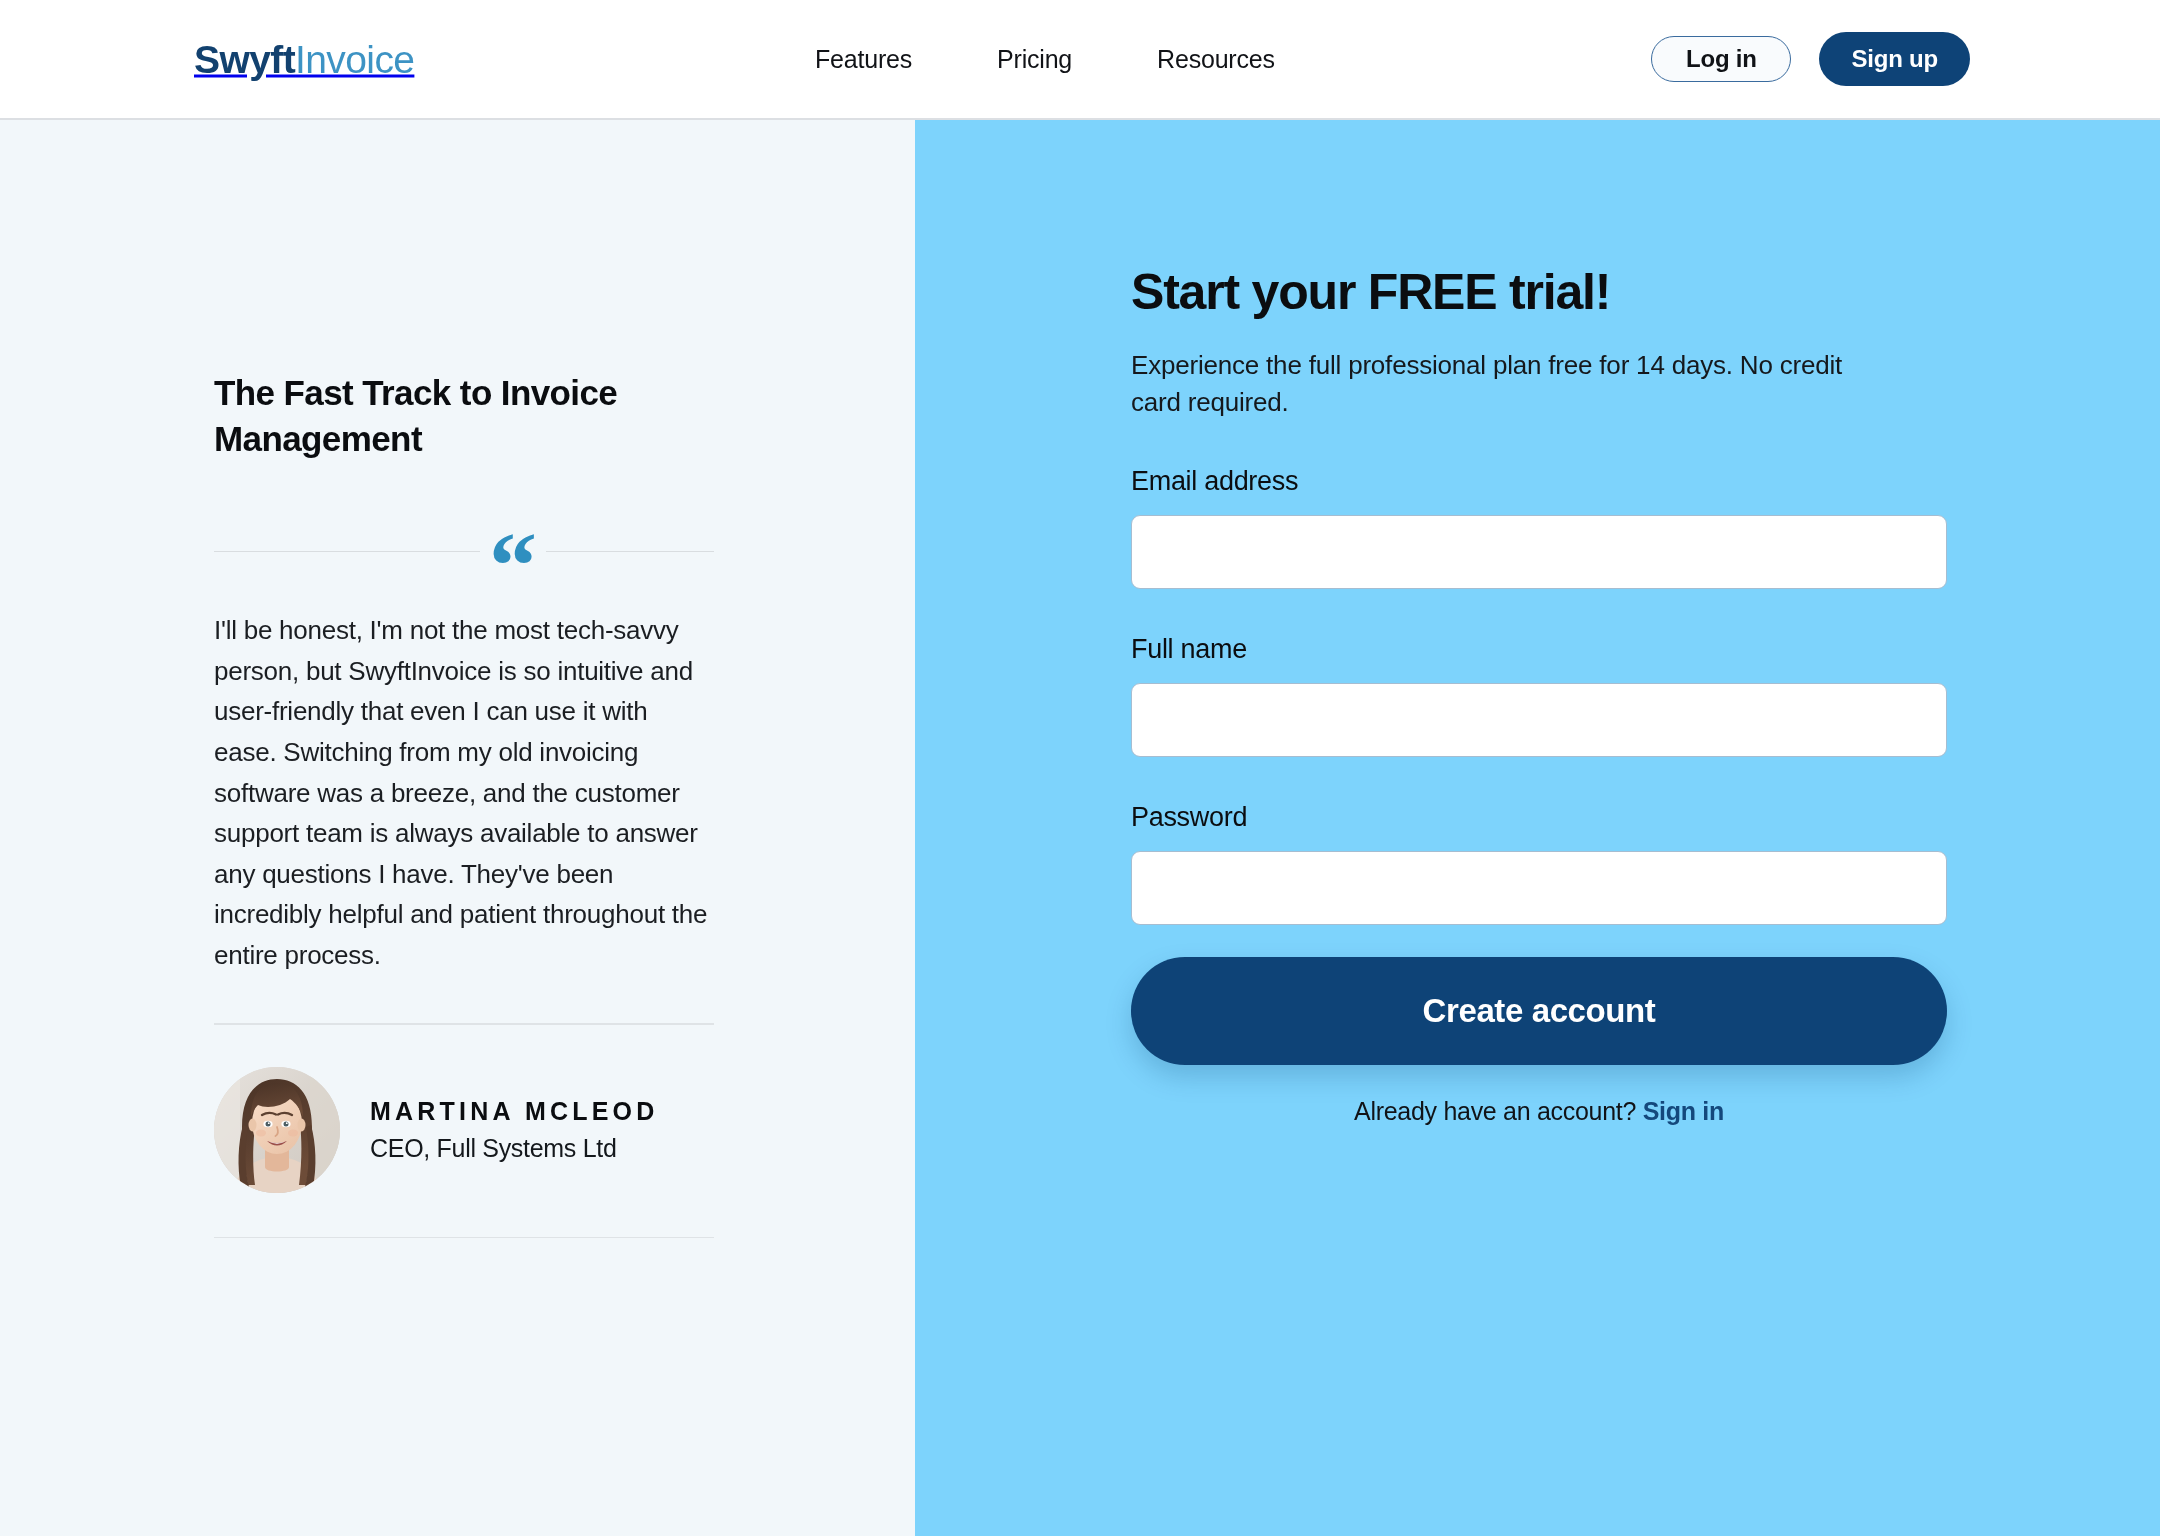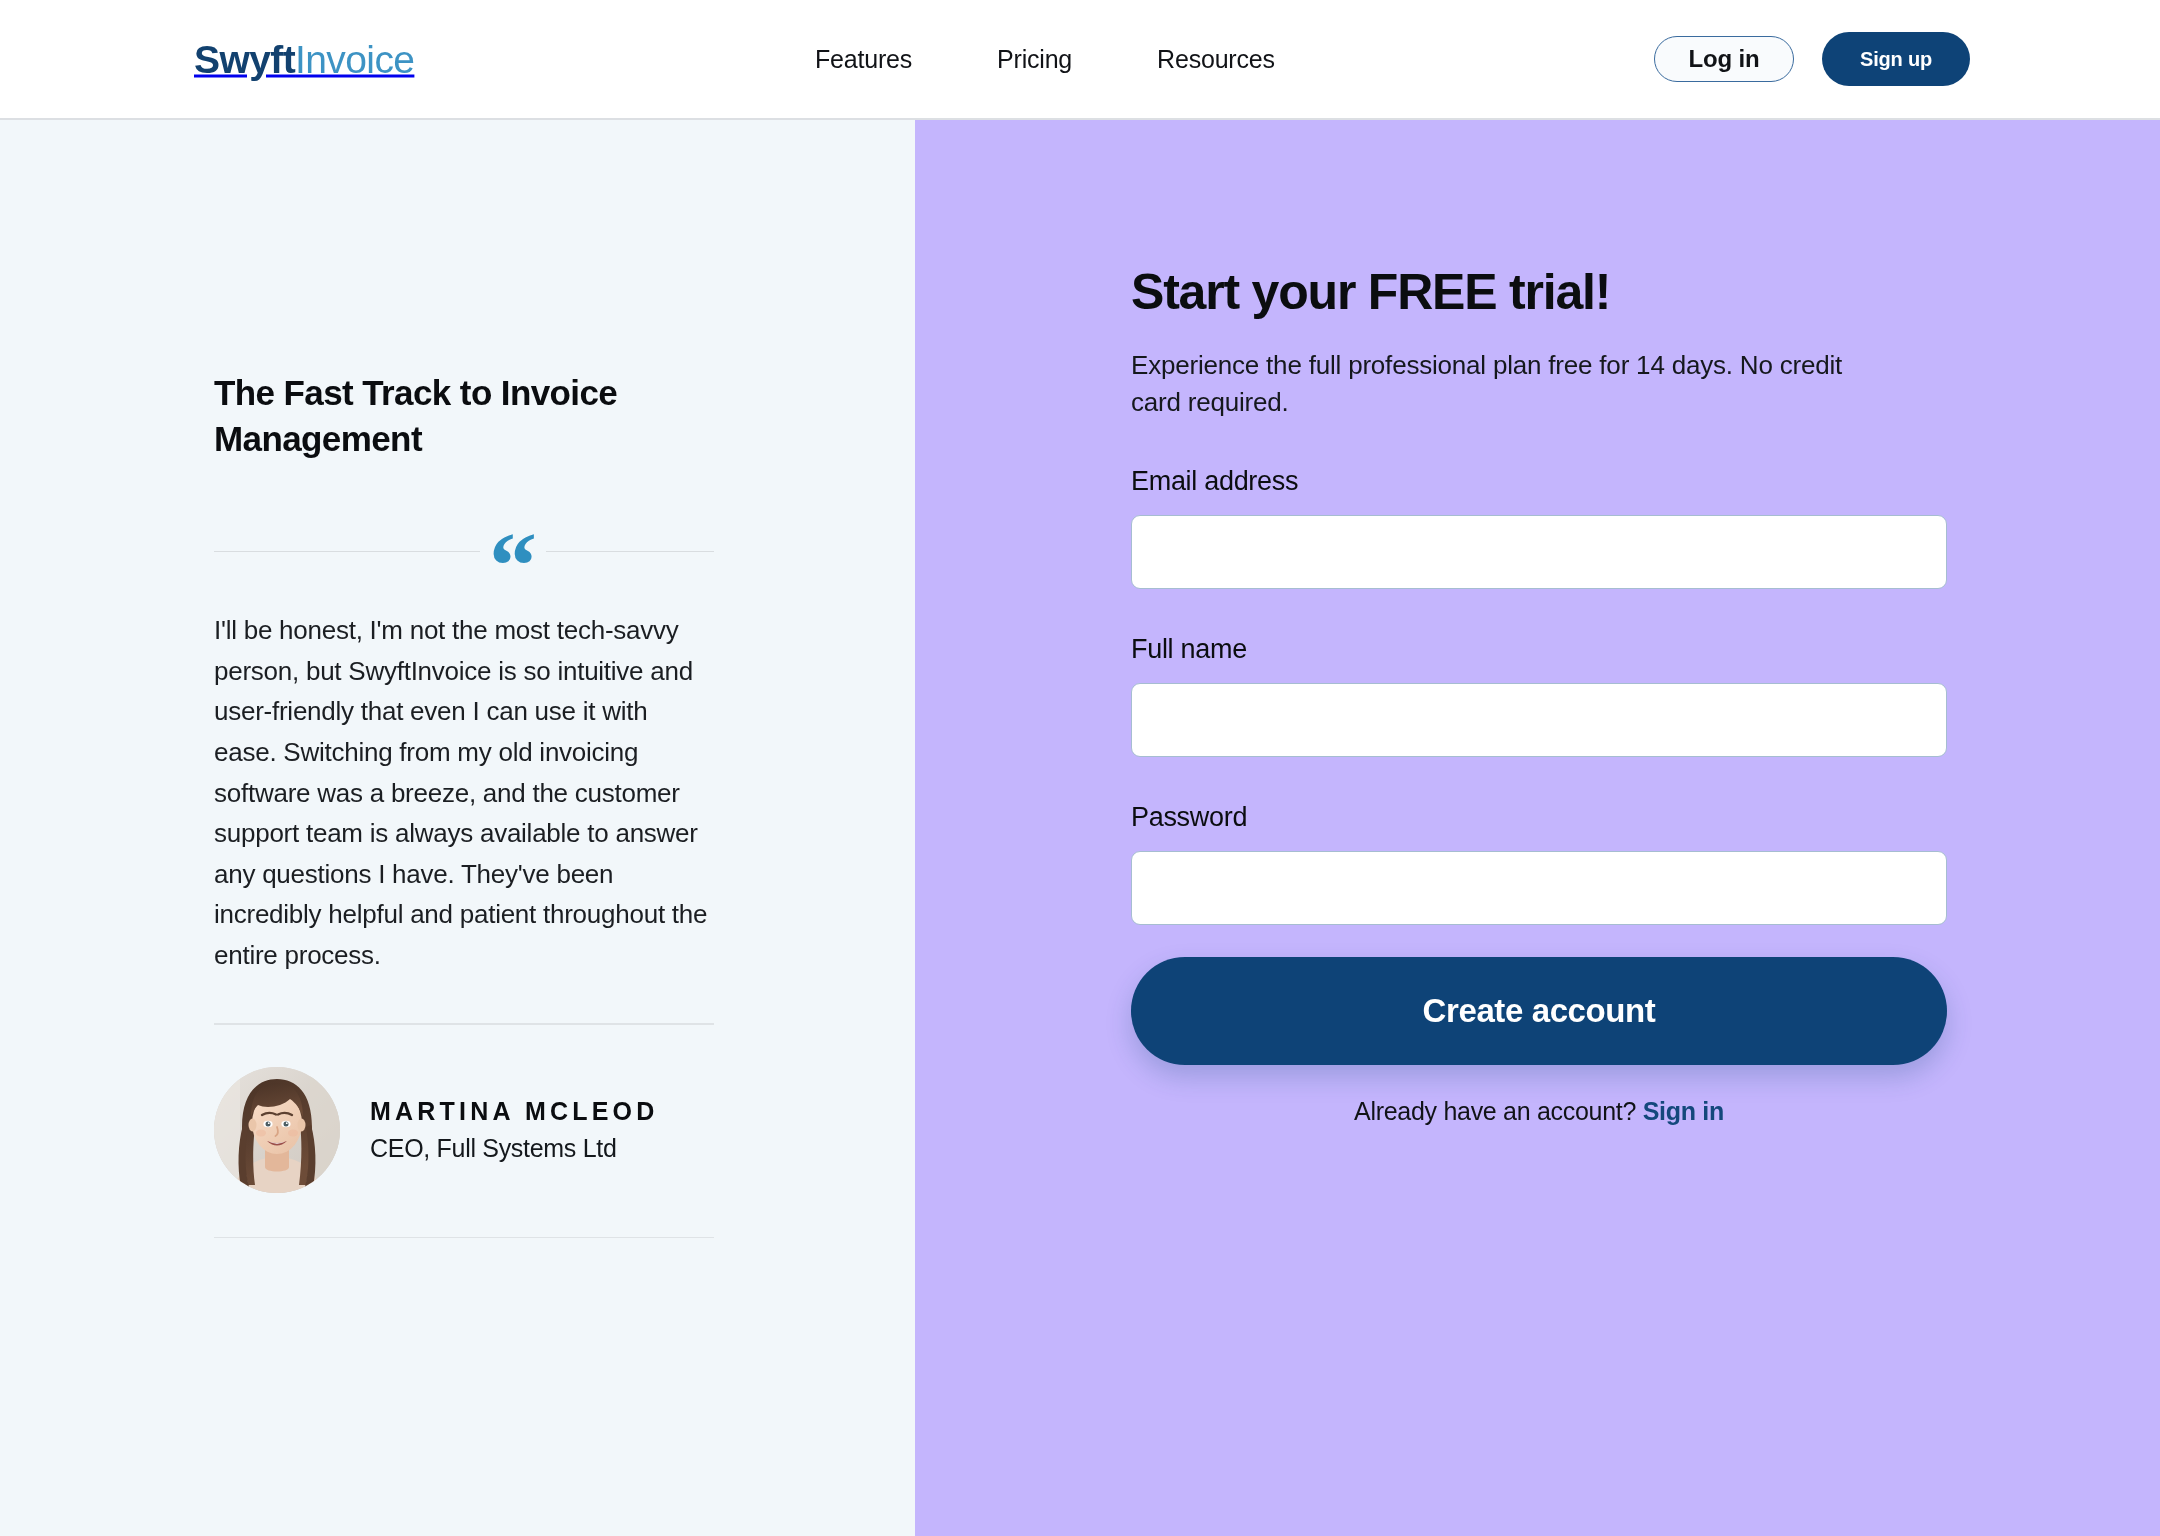--- a/index.html
+++ b/index.html
@@ -94,21 +94,21 @@
   }
   .btn-signup {
     height: 54px;
     min-width: 148px;
     padding: 0 32px;
     border-radius: 27px;
     border: none;
     background: #0e4377;
     color: #ffffff;
     font-family: inherit;
-    font-size: 20px;
+    font-size: 24px;
     font-weight: 700;
     letter-spacing: -0.2px;
     cursor: pointer;
     display: flex;
     align-items: center;
     justify-content: center;
   }
 
   
   .main {
@@ -210,21 +210,21 @@
 
   .author-rule-bottom {
     margin-top: 44px;
     height: 1.5px;
     background: #dfe3e6;
   }
 
   
   .right-panel {
     flex: 1 1 auto;
-    background: #c4b5fd;
+    background: #7dd3fc;
     position: relative;
   }
   .signup {
     position: absolute;
     left: 216px;
     top: 145px;
     width: 816px;
   }
   .signup-title {
     font-size: 50px;

